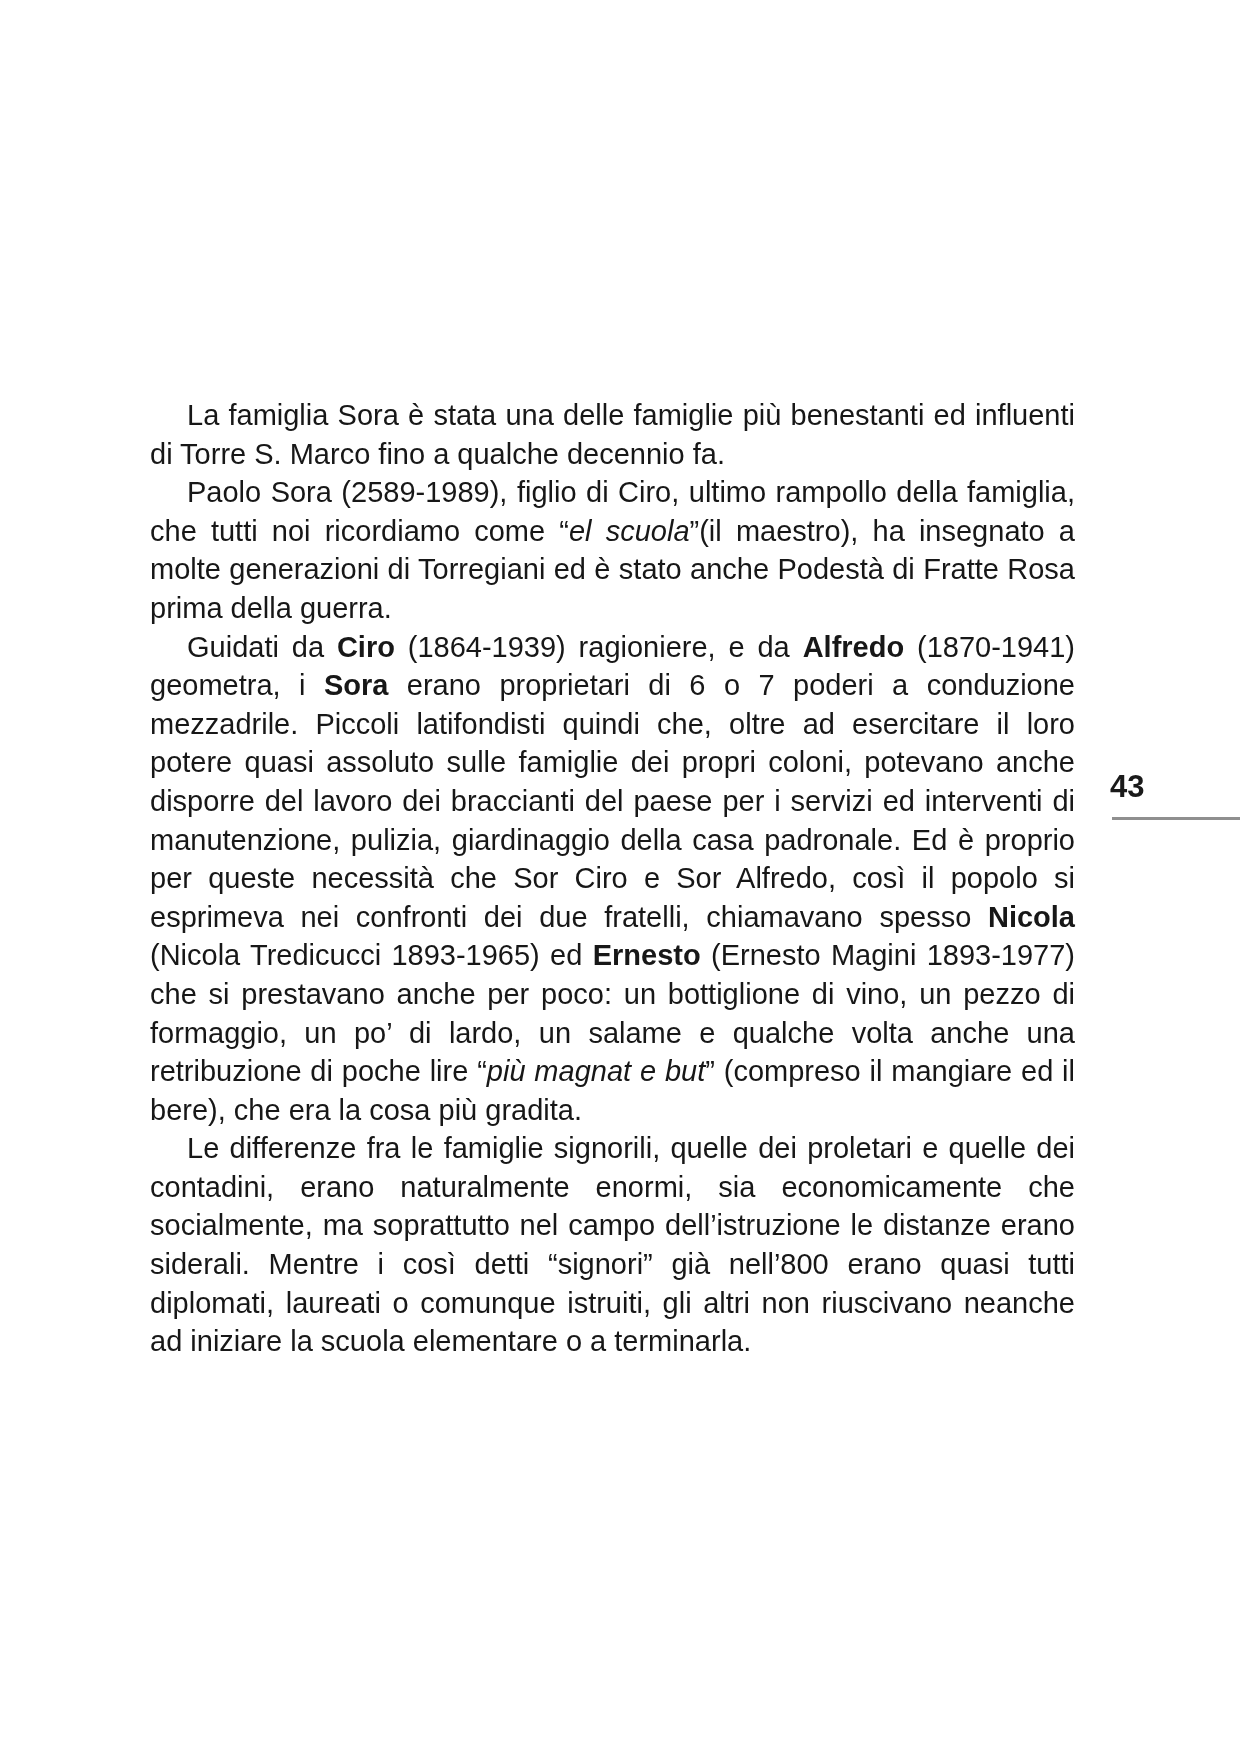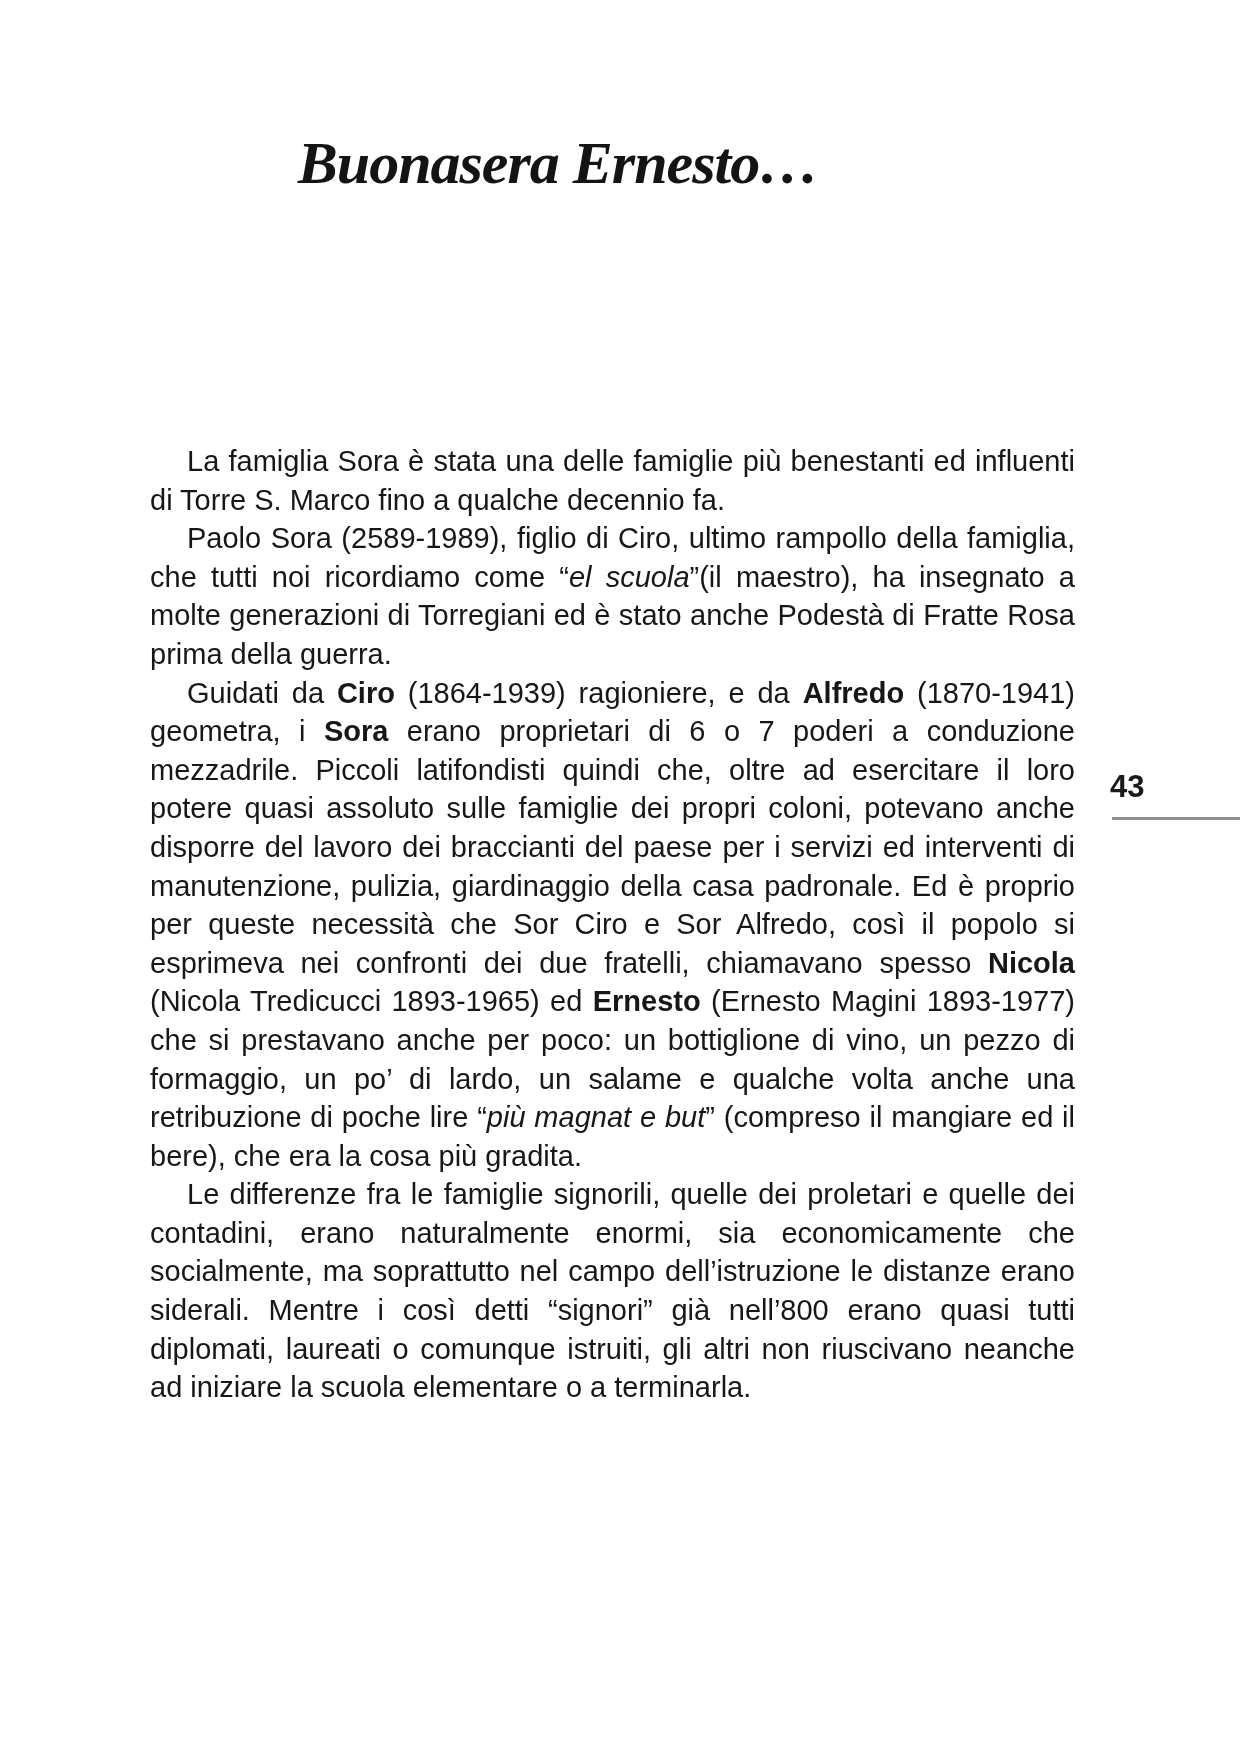--- a/index.html
+++ b/index.html
@@ -30,21 +30,20 @@
     white-space: pre;
   }
   .body-text {
     position: absolute;
     left: 150px; top: 396px;
     width: 925px;
     font-size: 29px;
     line-height: 38.6px;
     text-align: justify;
     color: #171717;
-    margin-top: 46px;
   }
   .para { margin: 0; text-indent: 37px; }
   .b { font-weight: bold; }
   .i { font-style: italic; }
   .page-num {
     position: absolute;
     left: 1110px; top: 769px;
     font-size: 31px;
     font-weight: bold;
     color: #1a1a1a;
@@ -54,21 +53,21 @@
     left: 1112px; top: 817px;
     width: 128px; height: 3px;
     background: #8f8f8f;
   }
 </style>
 </head>
 <body>
 
 <div class="page">
 
-  <div class="chapter-title"><div>Buonasera Ernesto…</div></div>
+  <div class="chapter-title"></div>
 
   <div class="body-text">
     <p class="para"><span>La famiglia Sora è stata una delle famiglie più benestanti ed influenti di Torre S. Marco fino a qualche decennio fa.</span></p>
     <p class="para"><span>Paolo Sora (2589-1989), figlio di Ciro, ultimo rampollo della famiglia, che tutti noi ricordiamo come “</span><span class="i">el scuola</span><span>”(il maestro), ha insegnato a molte generazioni di Torregiani ed è stato anche Podestà di Fratte Rosa prima della guerra.</span></p>
     <p class="para"><span>Guidati da </span><span class="b">Ciro</span><span> (1864-1939) ragioniere, e da </span><span class="b">Alfredo</span><span> (1870-1941) geometra, i </span><span class="b">Sora</span><span> erano proprietari di 6 o 7 poderi a conduzione mezzadrile. Piccoli latifondisti quindi che, oltre ad esercitare il loro potere quasi assoluto sulle famiglie dei propri coloni, potevano anche disporre del lavoro dei braccianti del paese per i servizi ed interventi di manutenzione, pulizia, giardinaggio della casa padronale. Ed è proprio per queste necessità che Sor Ciro e Sor Alfredo, così il popolo si esprimeva nei confronti dei due fratelli, chiamavano spesso </span><span class="b">Nicola</span><span> (Nicola Tredicucci 1893-1965) ed </span><span class="b">Ernesto</span><span> (Ernesto Magini 1893-1977) che si prestavano anche per poco: un bottiglione di vino, un pezzo di formaggio, un po’ di lardo, un salame e qualche volta anche una retribuzione di poche lire “</span><span class="i">più magnat e but</span><span>” (compreso il mangiare ed il bere), che era la cosa più gradita.</span></p>
     <p class="para"><span>Le differenze fra le famiglie signorili, quelle dei proletari e quelle dei contadini, erano naturalmente enormi, sia economicamente che socialmente, ma soprattutto nel campo dell’istruzione le distanze erano siderali. Mentre i così detti “signori” già nell’800 erano quasi tutti diplomati, laureati o comunque istruiti, gli altri non riuscivano neanche ad iniziare la scuola elementare o a terminarla.</span></p>
   </div>
 
   <div class="page-num">43</div>
   <div class="page-rule"></div>

